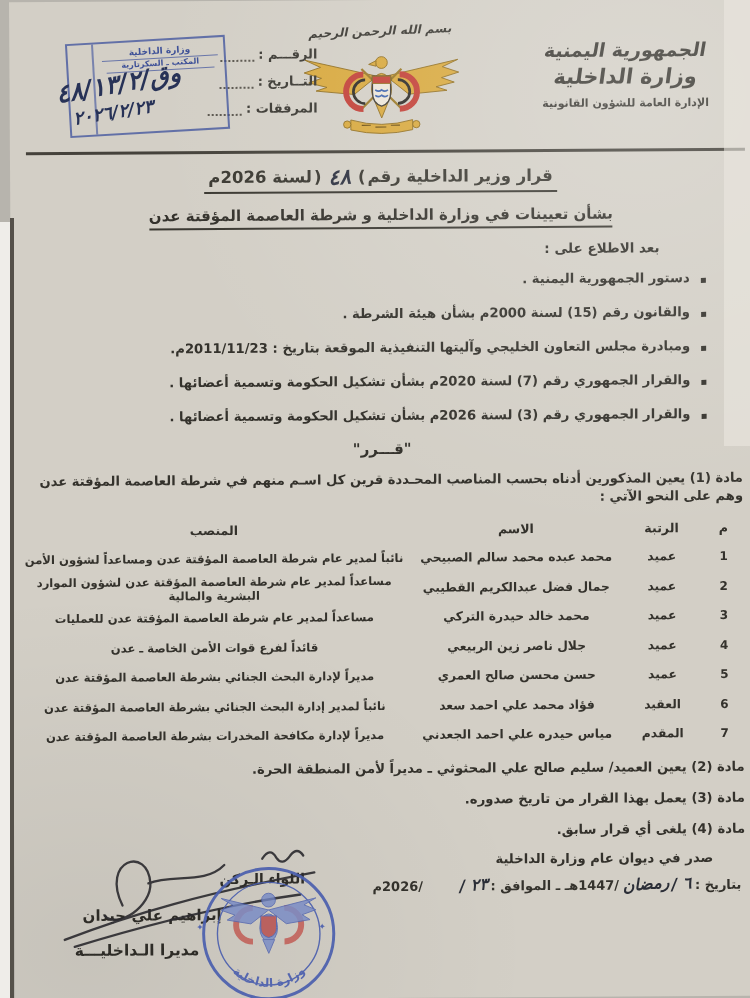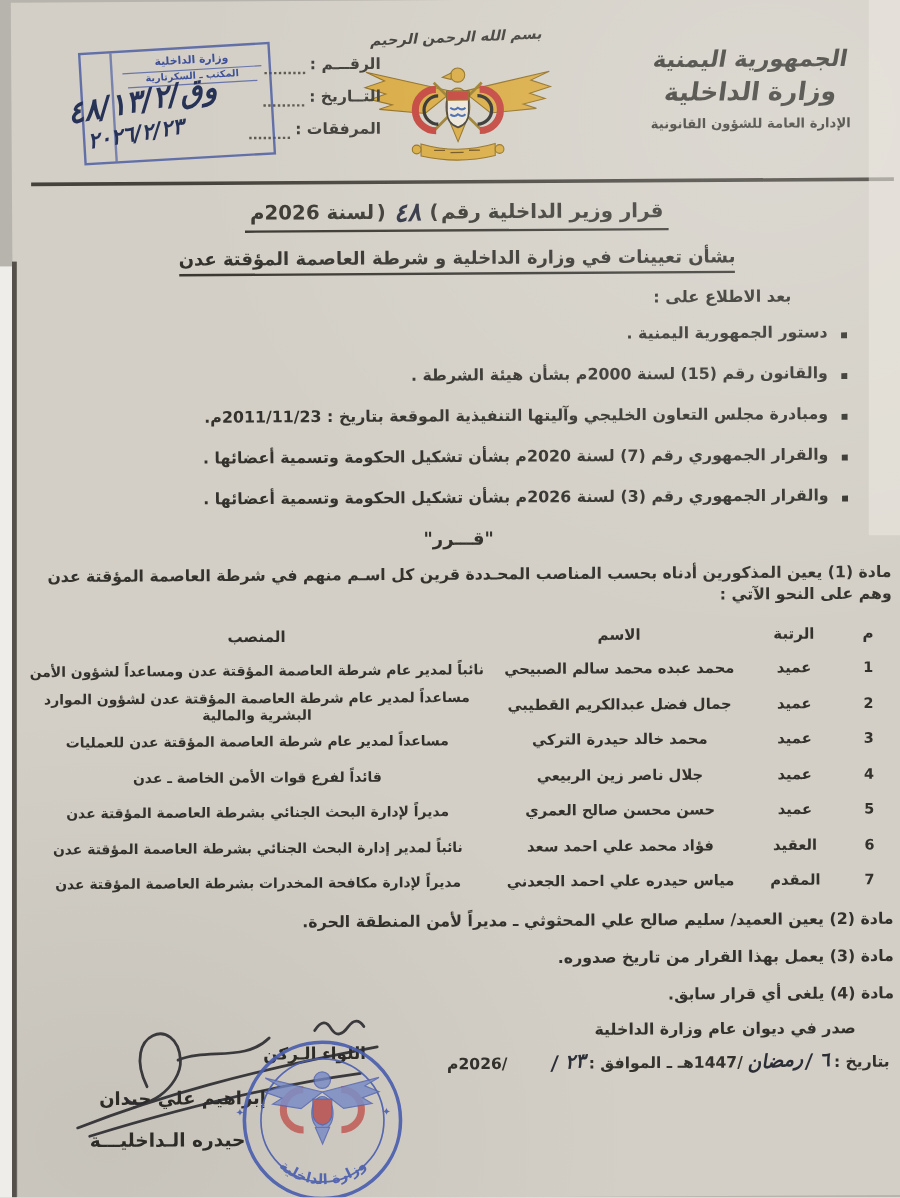--- a/index.html
+++ b/index.html
@@ -269,21 +269,21 @@
           <path d="M70,62 C48,16 96,2 98,40 C99,62 66,86 52,72"></path>
           <path d="M12,96 C80,70 152,50 262,30"></path>
           <path d="M22,103 C92,82 172,62 248,52"></path>
           <path d="M96,40 C120,30 152,42 172,22"></path>
           <path d="M210,16 q8,-12 14,-1 q6,9 14,-2 q7,-9 13,0"></path>
         </g>
       </svg>
 
       <div class="sig-rank">اللواء الـركن</div>
       <div class="sig-name">إبراهيم علي حيدان</div>
-      <div class="sig-title">حيدره الـداخليـــة</div>
+      <div class="sig-title">مديرا الـداخليـــة</div>
 
       <svg class="roundstamp" viewBox="0 0 164 140" aria-hidden="true">
         <circle cx="82" cy="74" r="66" fill="none" stroke="#4b5fae" stroke-width="3"></circle>
         <circle cx="82" cy="74" r="52" fill="none" stroke="#4b5fae" stroke-width="1.4"></circle>
 
         <path d="M66,48 A17,17 0 1 0 66,82" stroke="#c0524b" stroke-width="6" fill="none" opacity=".85"></path>
         <path d="M98,48 A17,17 0 1 1 98,82" stroke="#c0524b" stroke-width="6" fill="none" opacity=".85"></path>
 
         <g stroke="#4b5fae" stroke-width="1" fill="#7488c6" opacity=".85">
           <path d="M82,50 L34,38 L46,45 L34,50 L48,55 L40,60 L64,64 Z"></path>

